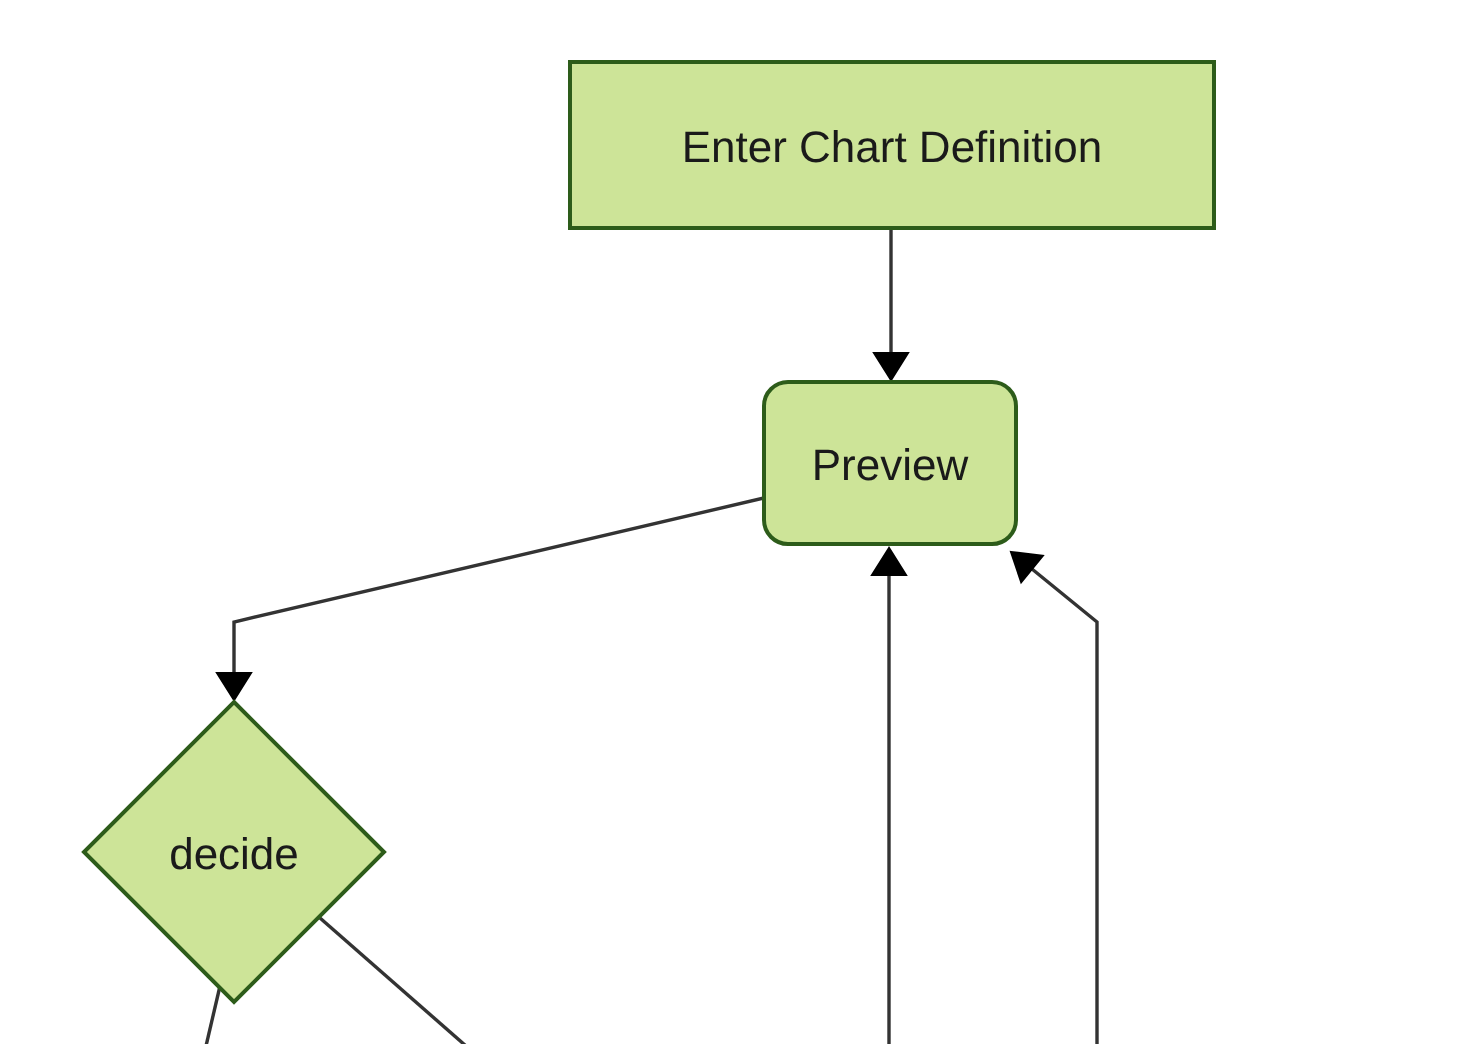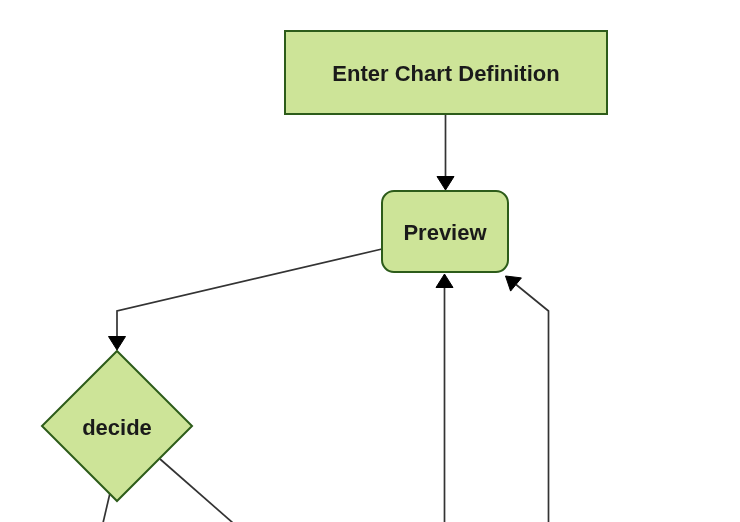--- a/index.html
+++ b/index.html
@@ -7,21 +7,20 @@
     padding: 0;
     background: #ffffff;
   }
   #canvas {
     position: relative;
     width: 740px;
     height: 522px;
     background: var(--background, #ffffff);
     overflow: hidden;
     font-family: "Liberation Sans", sans-serif;
-    font-weight: bold;
   }
   svg { display: block; }
   .edge {
     stroke: var(--edge-line, #333333);
     stroke-width: 1.7;
     fill: none;
   }
   .arrowhead {
     fill: var(--arrowhead, #000000);
     stroke: var(--arrowhead, #000000);

